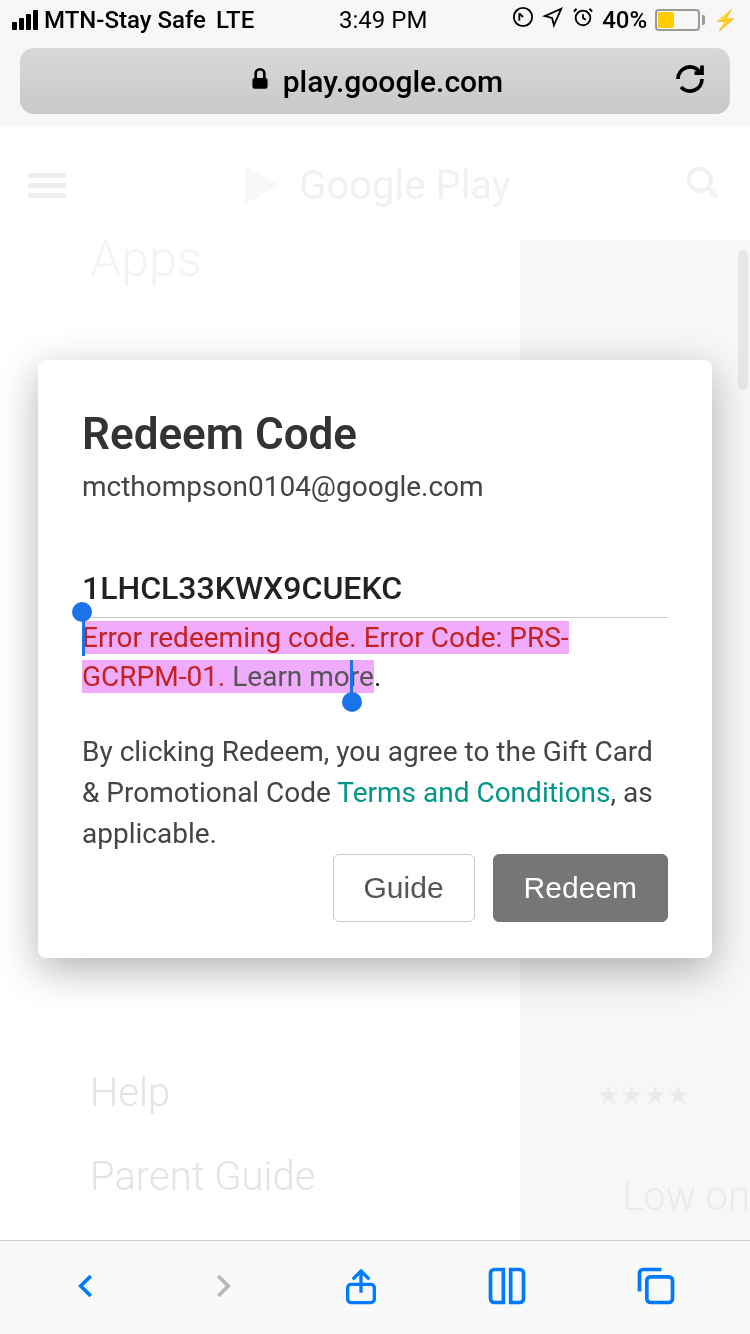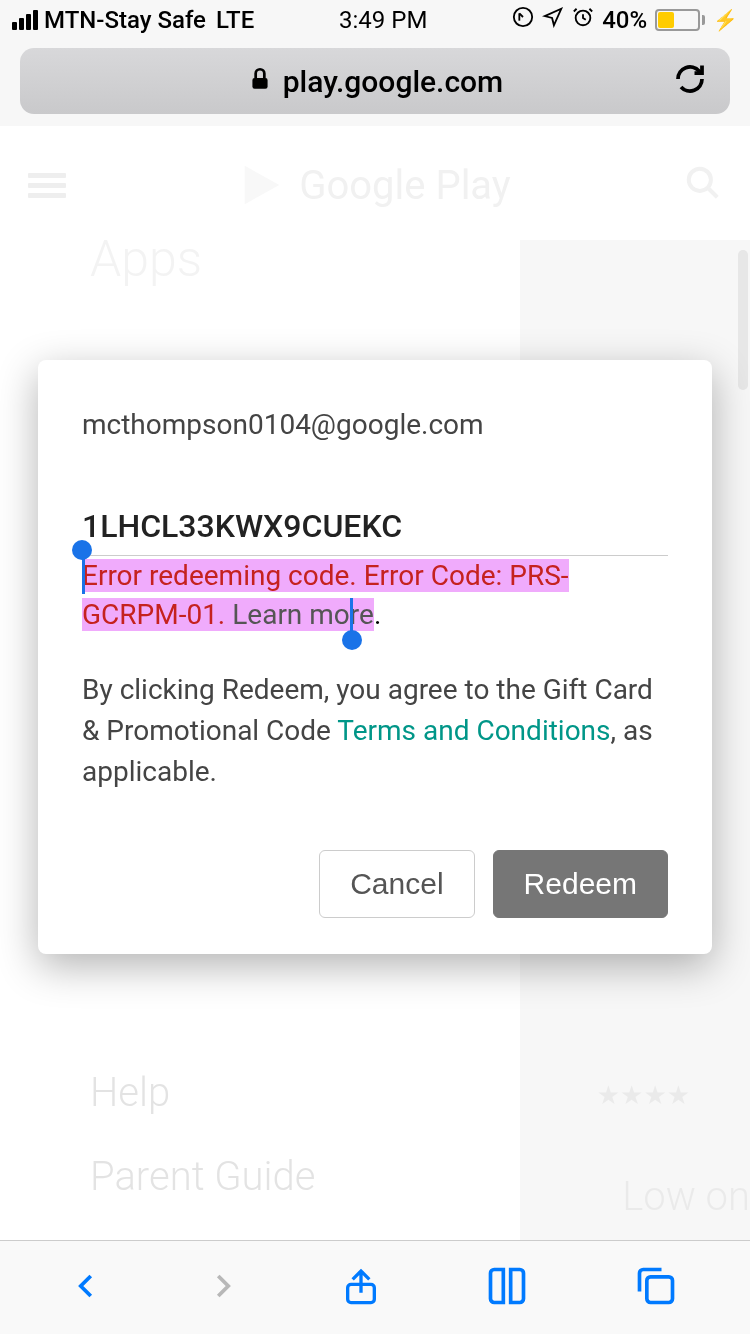--- a/index.html
+++ b/index.html
@@ -41,21 +41,21 @@
     .modal { position: absolute; top: 360px; left: 38px; right: 38px; background: #fff; border-radius: 8px; box-shadow: 0 12px 40px rgba(0,0,0,0.3); padding: 48px 44px 36px; }
     .modal-title { font-size: 44px; font-weight: 600; color: #333; margin-bottom: 10px; }
     .modal-email { font-size: 28px; color: #444; margin-bottom: 60px; }
     .code-input { width: 100%; font-size: 32px; font-weight: 500; color: #222; border: none; border-bottom: 1px solid #ccc; padding: 6px 0 10px; outline: none; font-family: inherit; background: transparent; }
     .error-block { position: relative; margin-bottom: 36px; line-height: 1.4; font-size: 28px; }
     .error-highlight { background: #f0abfc; }
     .error-text { color: #c5221f; }
     .learn-link { color: #555; }
     .sel-dot { position: absolute; width: 20px; height: 20px; background: #1a73e8; border-radius: 50%; }
     .sel-cursor { position: absolute; width: 3px; background: #1a73e8; }
-    .agree-text { font-size: 28px; color: #444; line-height: 1.45; margin-bottom: 58px; }
+    .agree-text { font-size: 28px; color: #444; line-height: 1.45; }
     .terms-link { color: #009688; }
     .btn-row { display: flex; justify-content: flex-end; gap: 18px; }
     .btn { font-size: 30px; font-weight: 500; padding: 16px 30px; border-radius: 6px; cursor: pointer; }
     .btn-cancel { background: #fff; border: 1px solid #ccc; color: #555; }
     .btn-redeem { background: #767676; border: 1px solid #767676; color: #fff; }
     
     
     .safari-bar { position: absolute; bottom: 0; left: 0; right: 0; height: 94px; background: #f9f9f9; border-top: 1px solid #ccc; display: flex; align-items: center; justify-content: space-around; padding: 0 20px; }
     .safari-btn { color: #007aff; }
     .safari-btn.disabled { color: #b8b8b8; }
@@ -152,37 +152,38 @@
   <div class="scroll-ind"></div>
   <div class="bg-help">Help</div>
   <div class="bg-guide">Parent Guide</div>
   <div class="bg-stars">★★★★</div>
   <div class="bg-lowon">Low on</div>
 </div>
 
 <div class="overlay"></div>
 
 <div class="modal">
+  <div class="modal-title">Redeem Code</div>
   <div class="modal-email">mcthompson0104@google.com</div>
   <input class="code-input" value="1LHCL33KWX9CUEKC" style="">
   
   <div class="error-block">
     <div class="sel-dot" style="left:-10px; top:-16px;"></div>
     <div class="sel-cursor" style="left:0px; top:2px; height:36px;"></div>
     <span class="error-highlight"><span class="error-text">Error redeeming code. Error Code: PRS-GCRPM-01.</span> <span class="learn-link">Learn more</span></span>.
     <div class="sel-cursor" style="left:268px; top:42px; height:36px;"></div>
     <div class="sel-dot" style="left:260px; top:74px;"></div>
   </div>
   
   <div class="agree-text">
     <span>By clicking Redeem, you agree to the Gift Card &amp; Promotional Code </span><span class="terms-link">Terms and Conditions</span><span>, as applicable.</span>
   </div>
   
   <div class="btn-row">
-    <button class="btn btn-cancel">Cancel</button>
+    <button class="btn btn-cancel">Guide</button>
     <button class="btn btn-redeem">Redeem</button>
   </div>
 </div>
 
 <div class="safari-bar">
   <span class="safari-btn">
     <svg width="30" height="44" viewBox="0 0 24 24" fill="none" stroke="currentColor" stroke-width="3">
         <path d="M15 4l-8 8 8 8"></path>
       </svg>
   </span>

